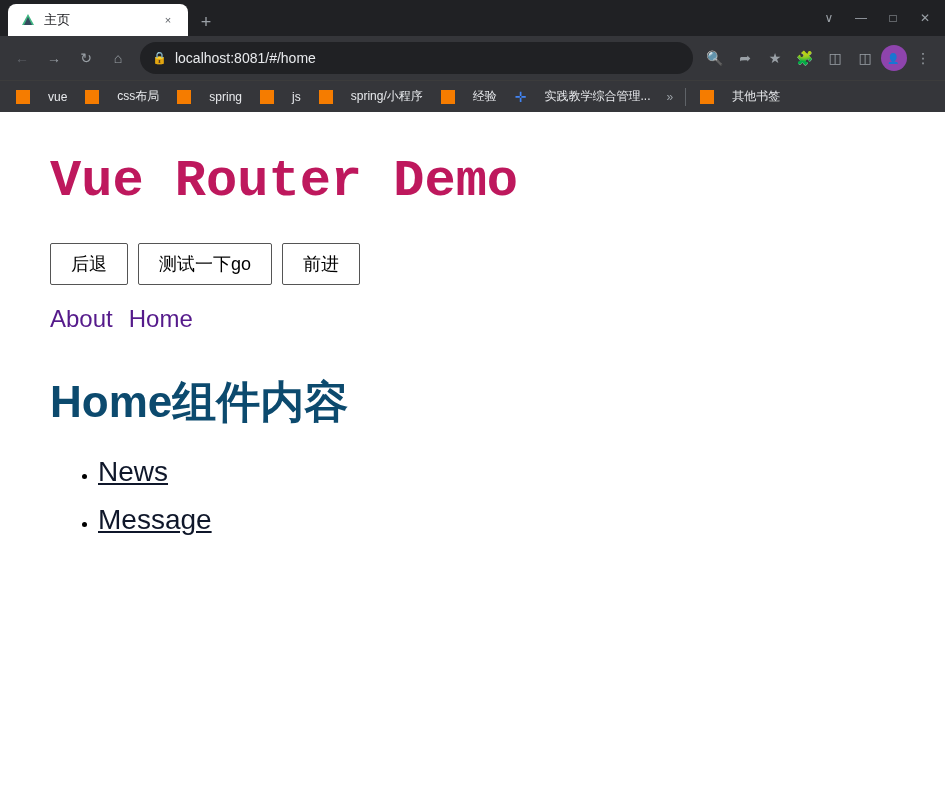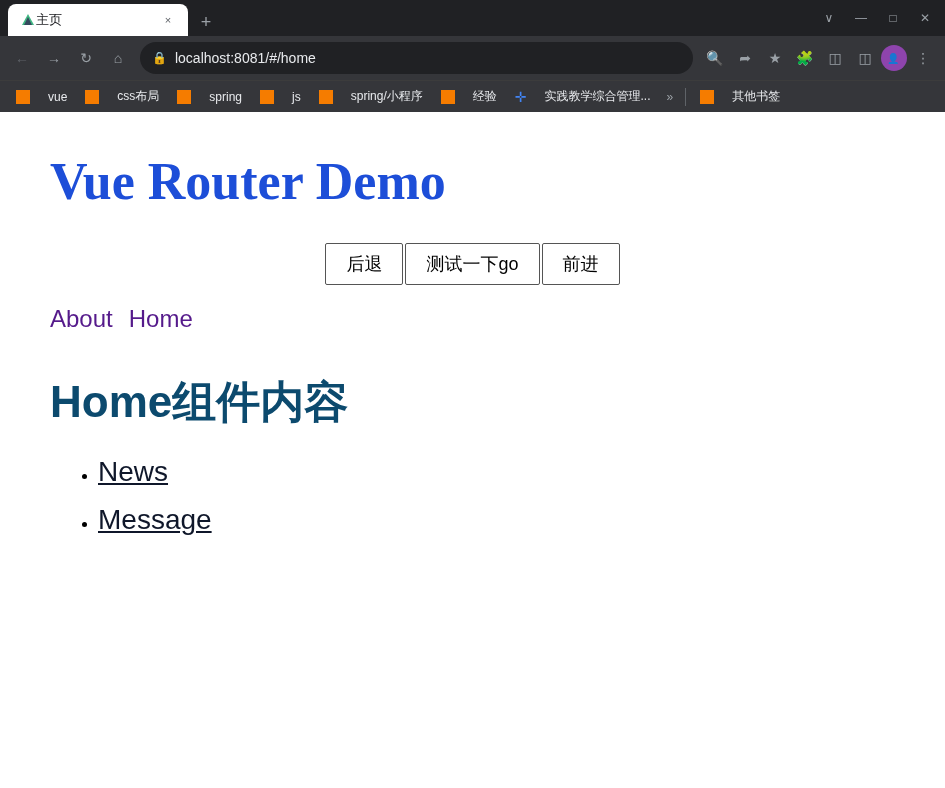--- a/index.html
+++ b/index.html
@@ -38,20 +38,21 @@
       height: 36px;
     }
 
     .tab-active {
       display: flex;
       align-items: center;
       background: #fff;
       height: 32px;
       border-radius: 8px 8px 0 0;
       padding: 0 12px;
+      gap: 8px;
       min-width: 180px;
       max-width: 240px;
     }
 
     .tab-favicon {
       width: 16px;
       height: 16px;
       display: flex;
       align-items: center;
       justify-content: center;
@@ -246,30 +247,29 @@
     .page-content {
       background: #fff;
       padding: 40px 50px;
       height: calc(788px - 36px - 44px - 32px);
       overflow-y: auto;
     }
 
     .page-title {
       font-size: 52px;
       font-weight: bold;
-      color: #1d4ed8;
+      color: #be185d;
       margin-bottom: 32px;
-      font-family: Liberation Serif, serif;
+      font-family: Liberation Mono, monospace;
     }
 
     .button-group {
       display: flex;
-      gap: 2px;
+      gap: 10px;
       margin-bottom: 20px;
-      justify-content: center;
     }
 
     .nav-button {
       padding: 8px 20px;
       border: 1px solid #555;
       background: #fff;
       font-size: 18px;
       cursor: pointer;
       border-radius: 2px;
       font-family: Arial, sans-serif;

